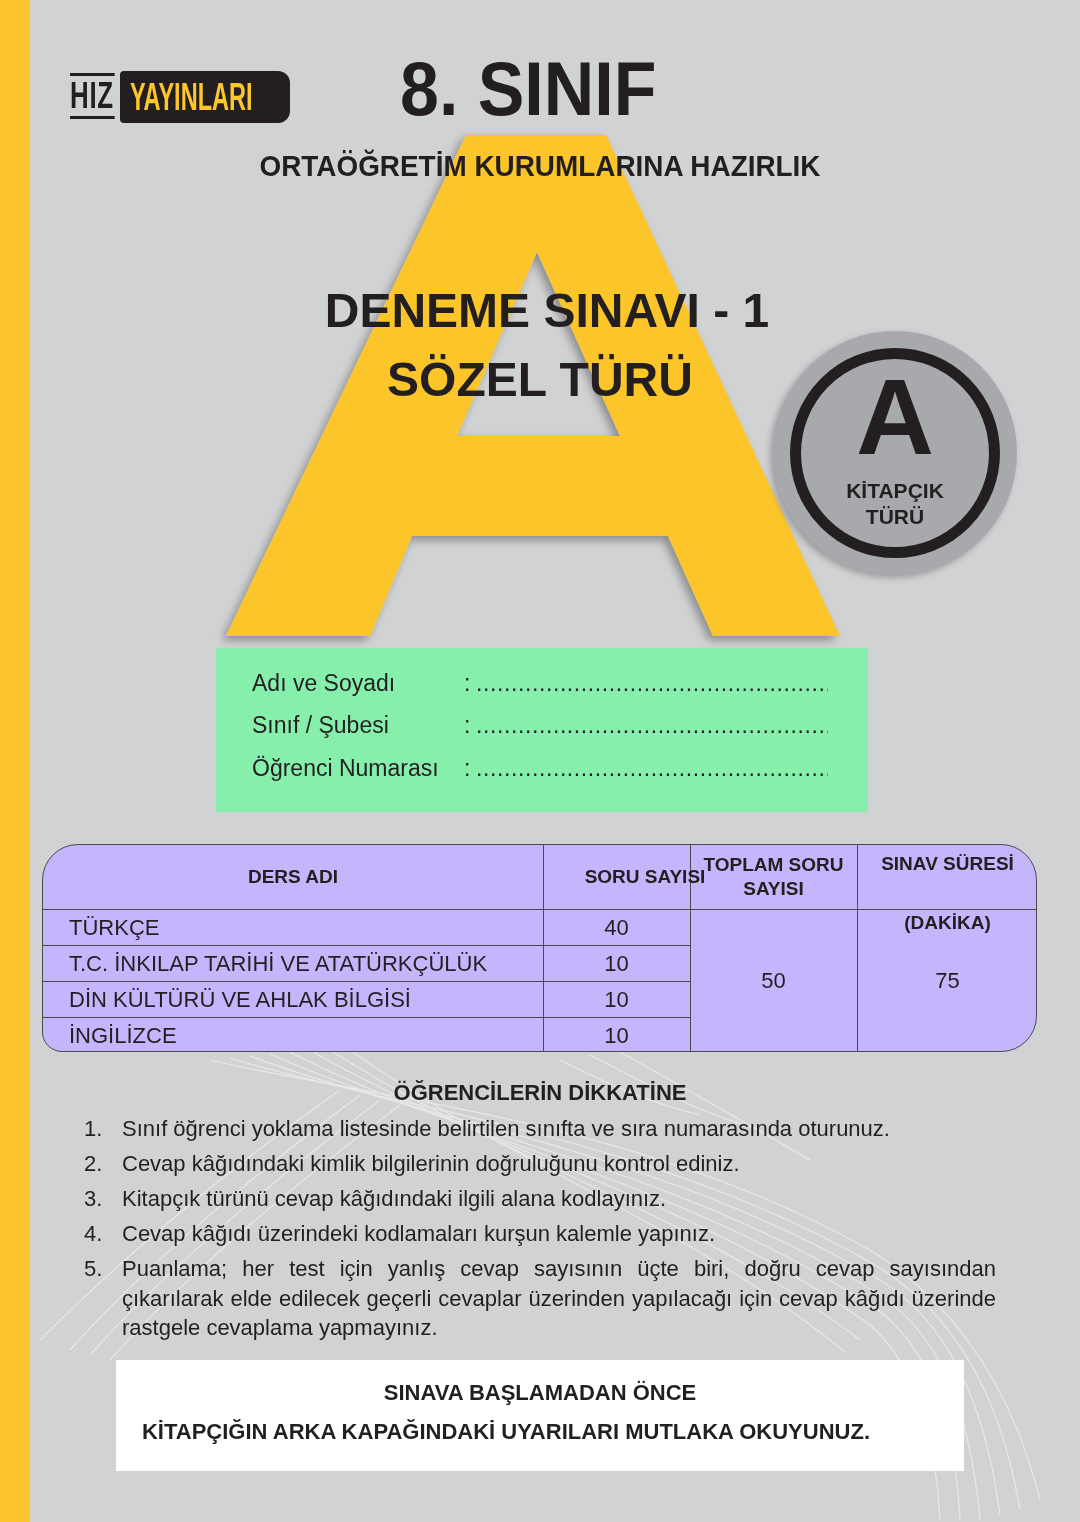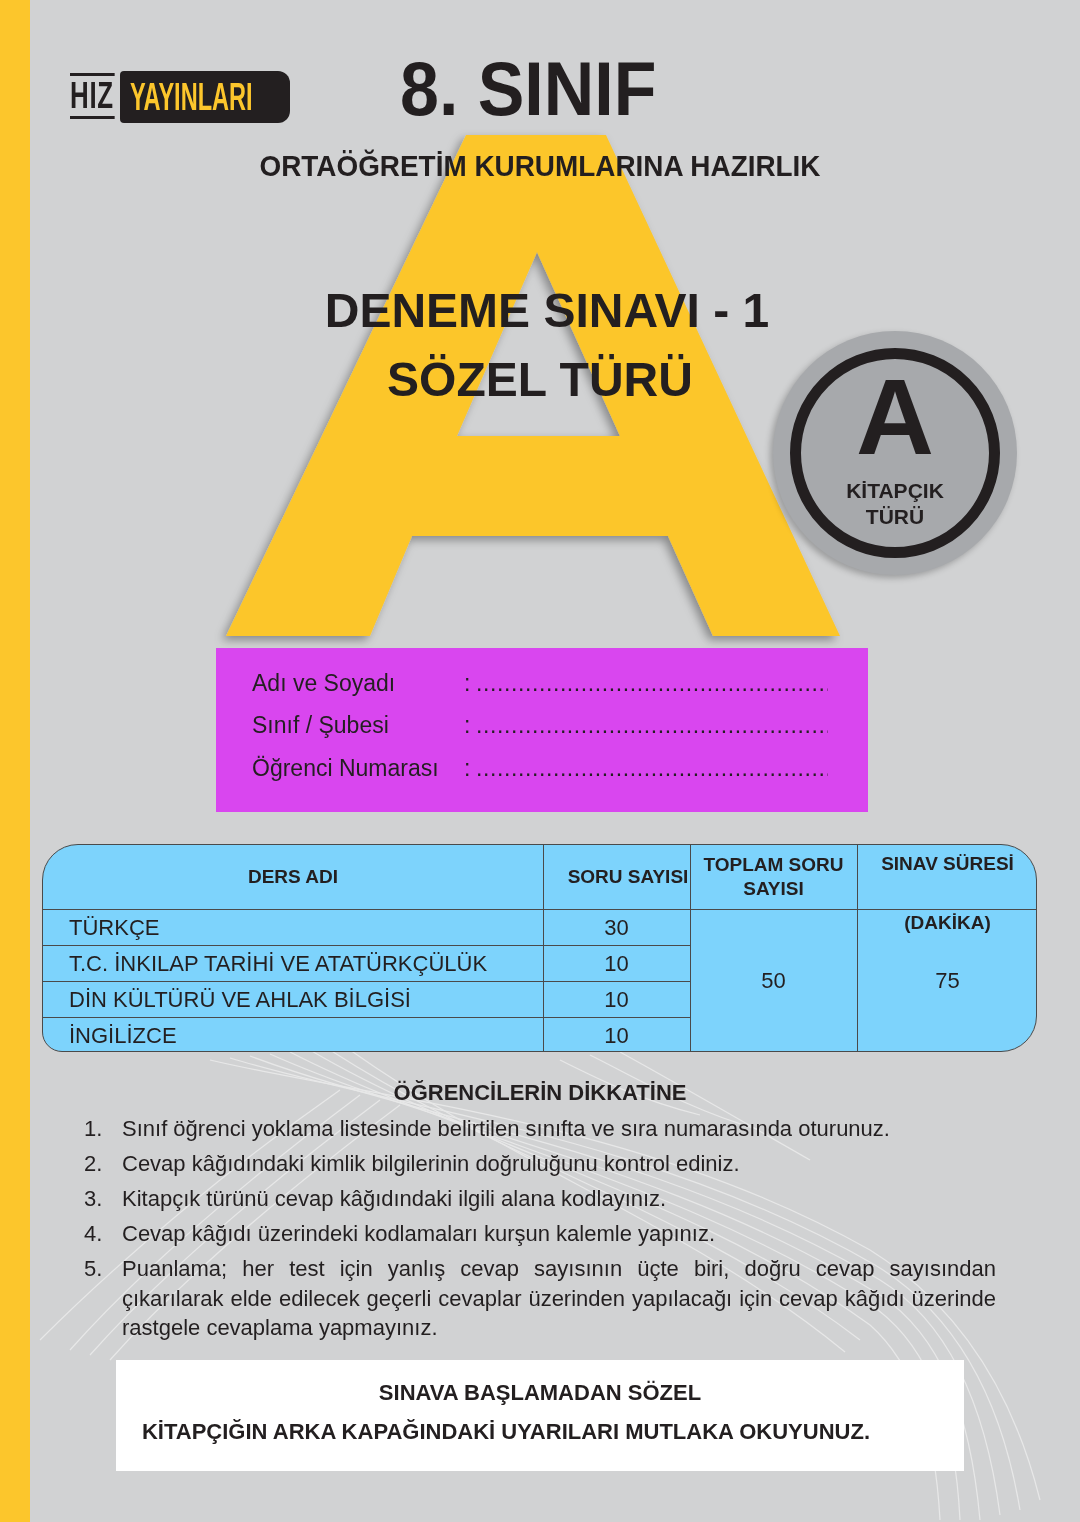--- a/index.html
+++ b/index.html
@@ -38,27 +38,27 @@
 
   .title1 { position:absolute; left:0; width:1094px; top:283px; text-align:center; font-weight:bold; font-size:48px; line-height:56px; z-index:3; }
   .title2 { position:absolute; left:0; width:1080px; top:352px; text-align:center; font-weight:bold; font-size:48px; line-height:56px; z-index:3; }
 
   .badge { position:absolute; left:773px; top:331px; width:244px; height:244px; border-radius:50%; background:#a7a9ac; z-index:4; box-shadow:-3px 3px 6px rgba(0,0,0,0.25); }
   .badge-ring { position:absolute; left:17px; top:17px; width:210px; height:210px; box-sizing:border-box; border:11px solid #231f20; border-radius:50%; }
   .badge-letter { position:absolute; left:0; width:244px; top:30px; text-align:center; font-weight:bold; font-size:108px; line-height:112px; color:#231f20; }
   .badge-l1 { position:absolute; left:0; width:244px; top:147px; text-align:center; font-weight:bold; font-size:21px; line-height:26px; color:#231f20; }
   .badge-l2 { position:absolute; left:0; width:244px; top:173px; text-align:center; font-weight:bold; font-size:21px; line-height:26px; color:#231f20; }
 
-  .form { position:absolute; left:216px; top:648px; width:652px; height:164px; background:#d946ef; z-index:5; }
+  .form { position:absolute; left:216px; top:648px; width:652px; height:164px; background:#86efac; z-index:5; }
   .form-row { position:absolute; left:36px; height:30px; font-size:23px; line-height:30px; color:#231f20; }
   .form-label { position:absolute; left:0; top:0; white-space:nowrap; }
   .form-colon { position:absolute; left:212px; top:0; }
   .form-dots { position:absolute; left:224px; top:0; width:352px; height:30px; overflow:hidden; white-space:nowrap; letter-spacing:0.6px; }
 
-  .exam-table { position:absolute; left:42px; top:844px; width:995px; height:208px; box-sizing:border-box; border:1.5px solid #4a4a4a; border-radius:36px 36px 36px 20px; background:#7dd3fc; z-index:5; overflow:hidden; }
+  .exam-table { position:absolute; left:42px; top:844px; width:995px; height:208px; box-sizing:border-box; border:1.5px solid #4a4a4a; border-radius:36px 36px 36px 20px; background:#c4b5fd; z-index:5; overflow:hidden; }
   .exam-table .cell { position:absolute; box-sizing:border-box; color:#231f20; }
   .hline { position:absolute; height:0; border-top:1.5px solid #4a4a4a; }
   .vline { position:absolute; width:0; border-left:1.5px solid #4a4a4a; }
   .th { font-weight:bold; font-size:19px; line-height:24px; text-align:center; display:flex; align-items:center; justify-content:center; }
   .td-name { font-size:22px; line-height:36px; padding-left:26px; }
   .td-num { font-size:22px; line-height:36px; text-align:center; }
 
   .notice-title { position:absolute; left:0; width:1080px; top:1079px; text-align:center; font-weight:bold; font-size:22px; line-height:28px; z-index:5; }
   .instr { position:absolute; left:84px; width:912px; font-size:22px; line-height:29.5px; z-index:5; }
   .instr .num { position:absolute; left:0; top:0; }
@@ -145,32 +145,32 @@
 
   <div class="hline" style="left:0; width:995px; top:64px;"></div>
   <div class="hline" style="left:0; width:648px; top:100px;"></div>
   <div class="hline" style="left:0; width:648px; top:136px;"></div>
   <div class="hline" style="left:0; width:648px; top:172px;"></div>
   <div class="vline" style="left:500px; top:0; height:208px;"></div>
   <div class="vline" style="left:647px; top:0; height:208px;"></div>
   <div class="vline" style="left:814px; top:0; height:208px;"></div>
 
   <div class="cell th" style="left:0; top:0; width:500px; height:64px;">DERS ADI</div>
-  <div class="cell th" style="left:500px; top:0; width:147px; height:64px;padding-left:23px;">SORU SAYISI</div>
+  <div class="cell th" style="left:517px; top:0; width:147px; height:64px;padding-left:23px;">SORU SAYISI</div>
   <div class="cell th" style="left:647px; top:0; width:167px; height:64px; flex-direction:column;text-align:right;">
     <span>TOPLAM SORU</span>
     <span>SAYISI</span>
   </div>
   <div class="cell th" style="left:814px; top:16px; width:181px; height:64px; flex-direction:column;gap:35px;">
     <span>SINAV SÜRESİ</span>
     <span>(DAKİKA)</span>
   </div>
 
   <div class="cell td-name" style="left:0; top:65px; width:500px; height:36px;">TÜRKÇE</div>
-  <div class="cell td-num" style="left:500px; top:65px; width:147px; height:36px;">30</div>
+  <div class="cell td-num" style="left:500px; top:65px; width:147px; height:36px;">40</div>
   <div class="cell td-name" style="left:0; top:101px; width:500px; height:36px;">T.C. İNKILAP TARİHİ VE ATATÜRKÇÜLÜK</div>
   <div class="cell td-num" style="left:500px; top:101px; width:147px; height:36px;">10</div>
   <div class="cell td-name" style="left:0; top:137px; width:500px; height:36px;">DİN KÜLTÜRÜ VE AHLAK BİLGİSİ</div>
   <div class="cell td-num" style="left:500px; top:137px; width:147px; height:36px;">10</div>
   <div class="cell td-name" style="left:0; top:173px; width:500px; height:36px;">İNGİLİZCE</div>
   <div class="cell td-num" style="left:500px; top:173px; width:147px; height:36px;">10</div>
 
   <div class="cell td-num" style="left:647px; top:118px; width:167px; height:36px;">50</div>
   <div class="cell td-num" style="left:814px; top:118px; width:181px; height:36px;">75</div>
 </div>
@@ -192,15 +192,15 @@
 <div class="instr" style="top:1219px; height:30px;">
   <span class="num">4.</span>
   <span class="txt">Cevap kâğıdı üzerindeki kodlamaları kurşun kalemle yapınız.</span>
 </div>
 <div class="instr" style="top:1254px; height:92px;">
   <span class="num">5.</span>
   <span class="txt">Puanlama; her test için yanlış cevap sayısının üçte biri, doğru cevap sayısından çıkarılarak elde edilecek geçerli cevaplar üzerinden yapılacağı için cevap kâğıdı üzerinde rastgele cevaplama yapmayınız.</span>
 </div>
 
 <div class="warn">
-  <div class="warn-l1">SINAVA BAŞLAMADAN SÖZEL</div>
+  <div class="warn-l1">SINAVA BAŞLAMADAN ÖNCE</div>
   <div class="warn-l2">KİTAPÇIĞIN ARKA KAPAĞINDAKİ UYARILARI MUTLAKA OKUYUNUZ.</div>
 </div>
 
 </body></html>

